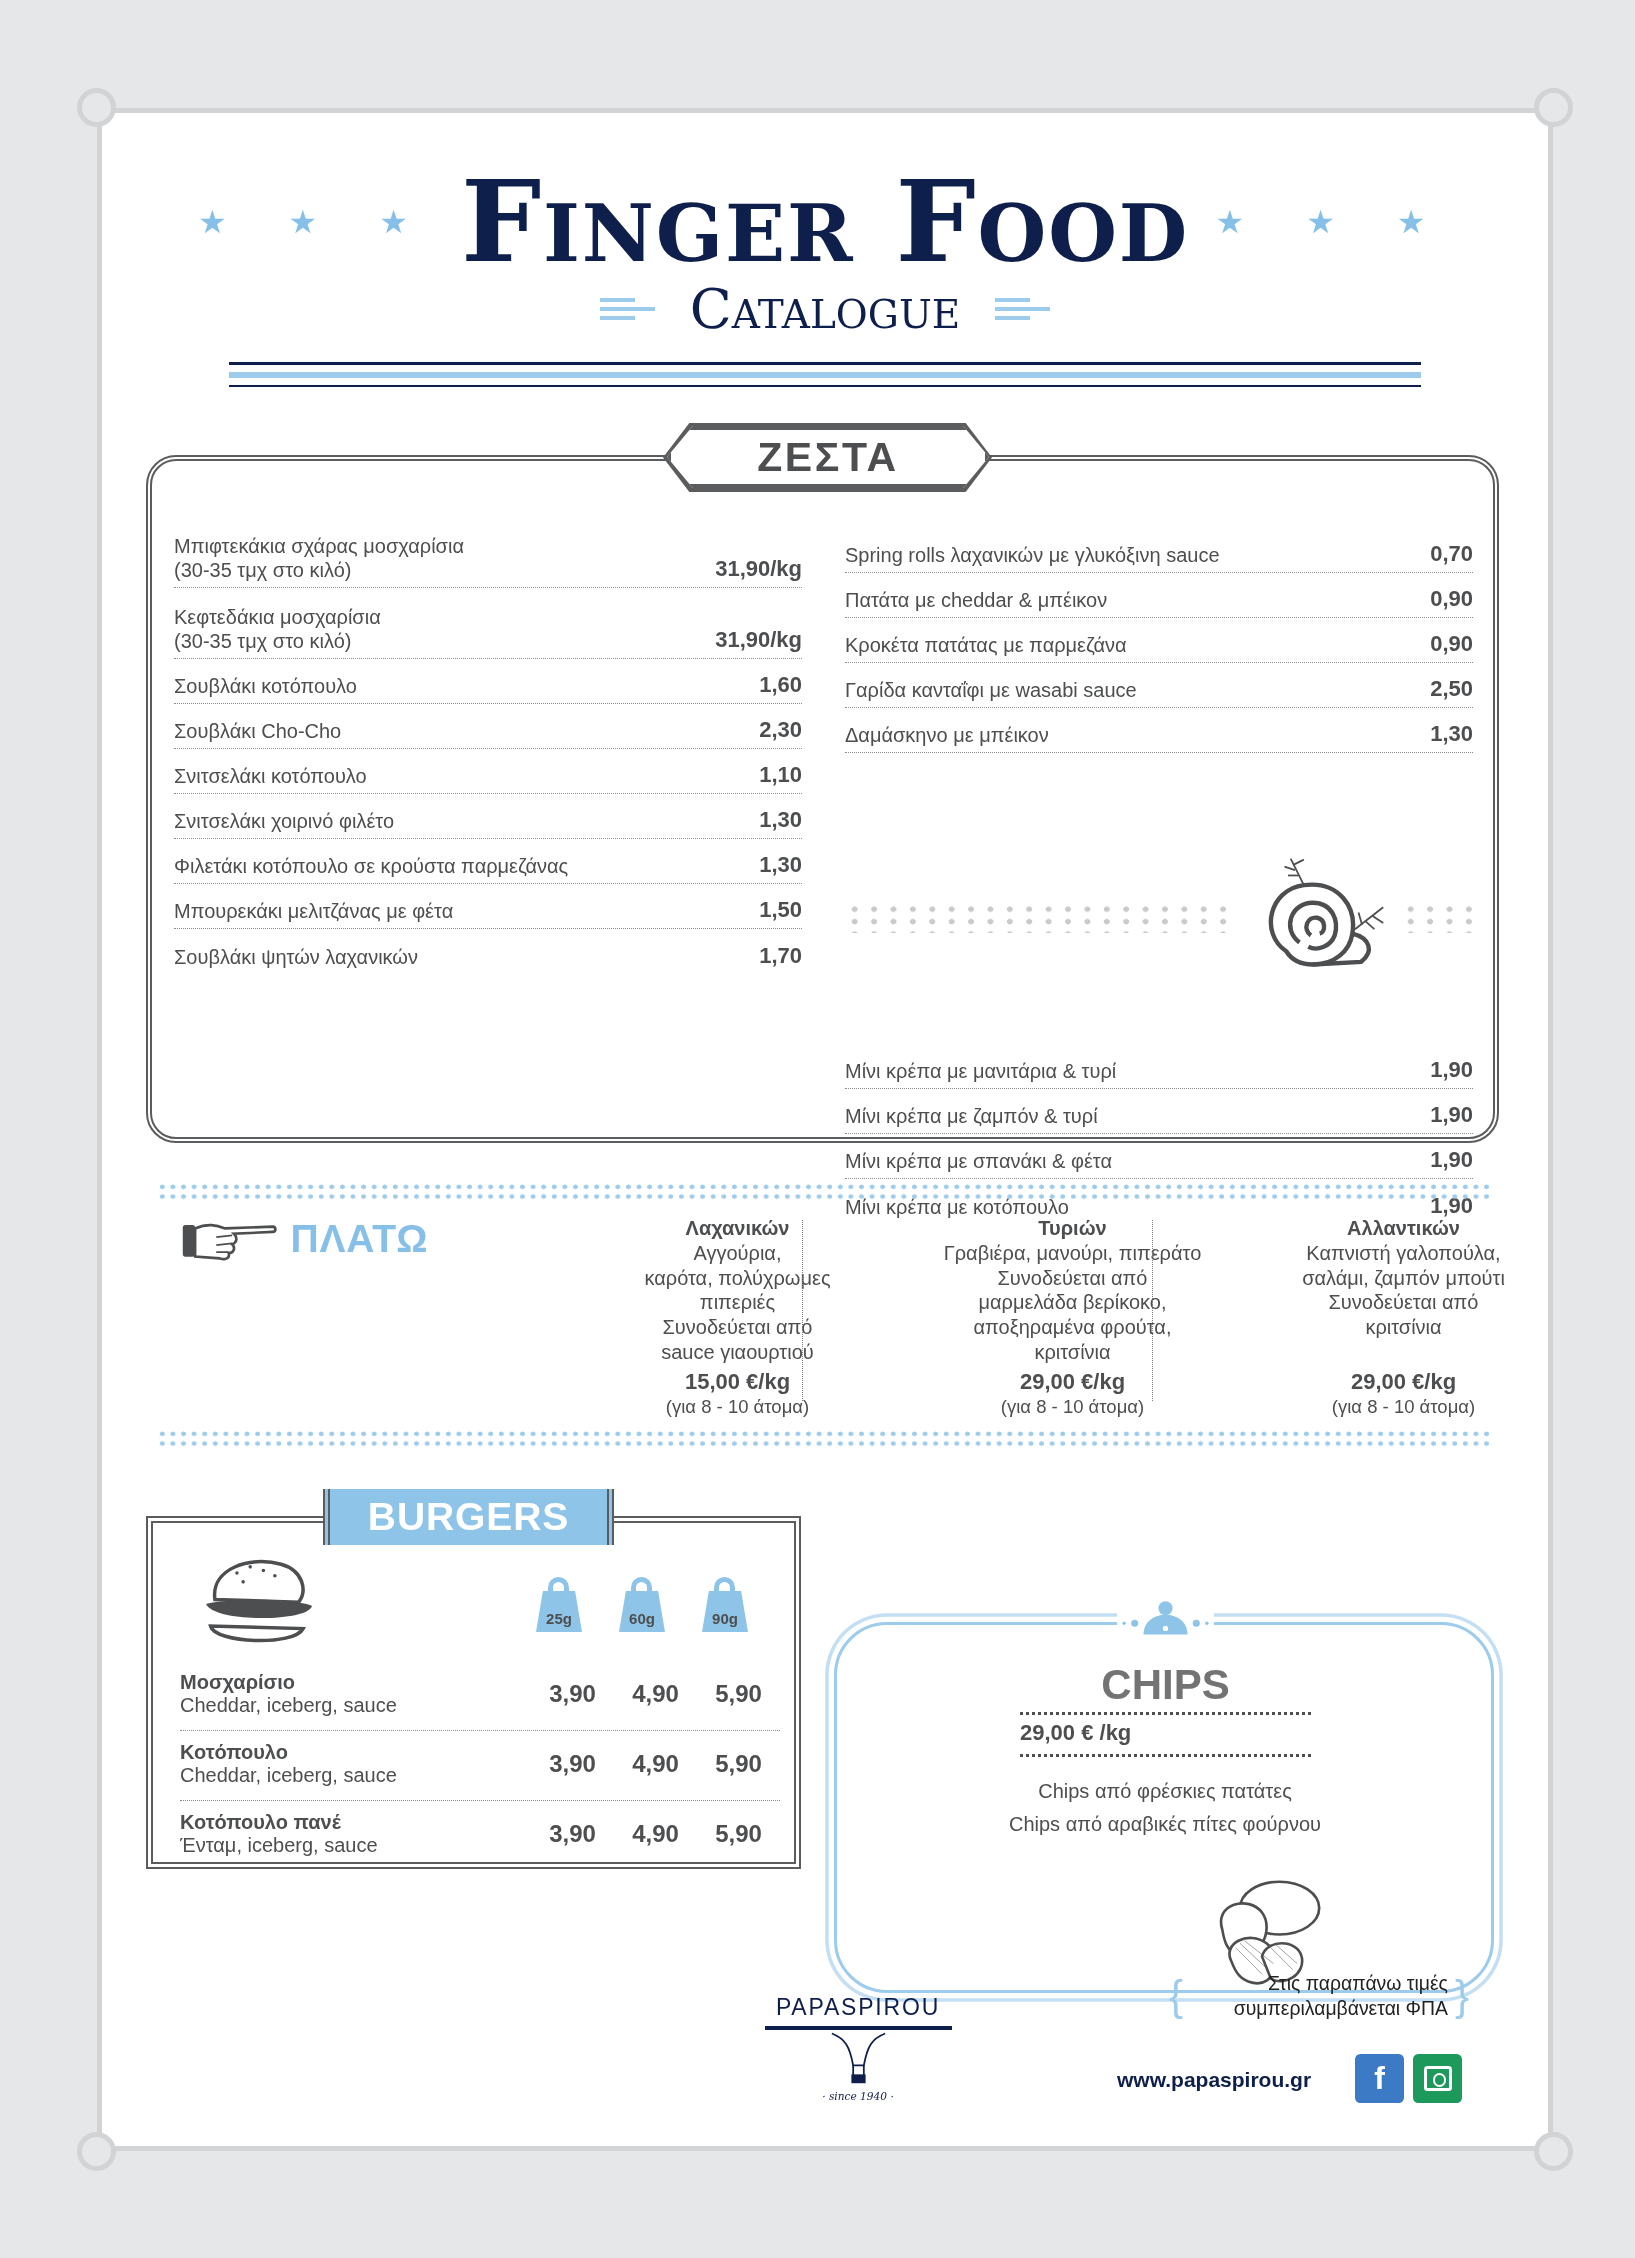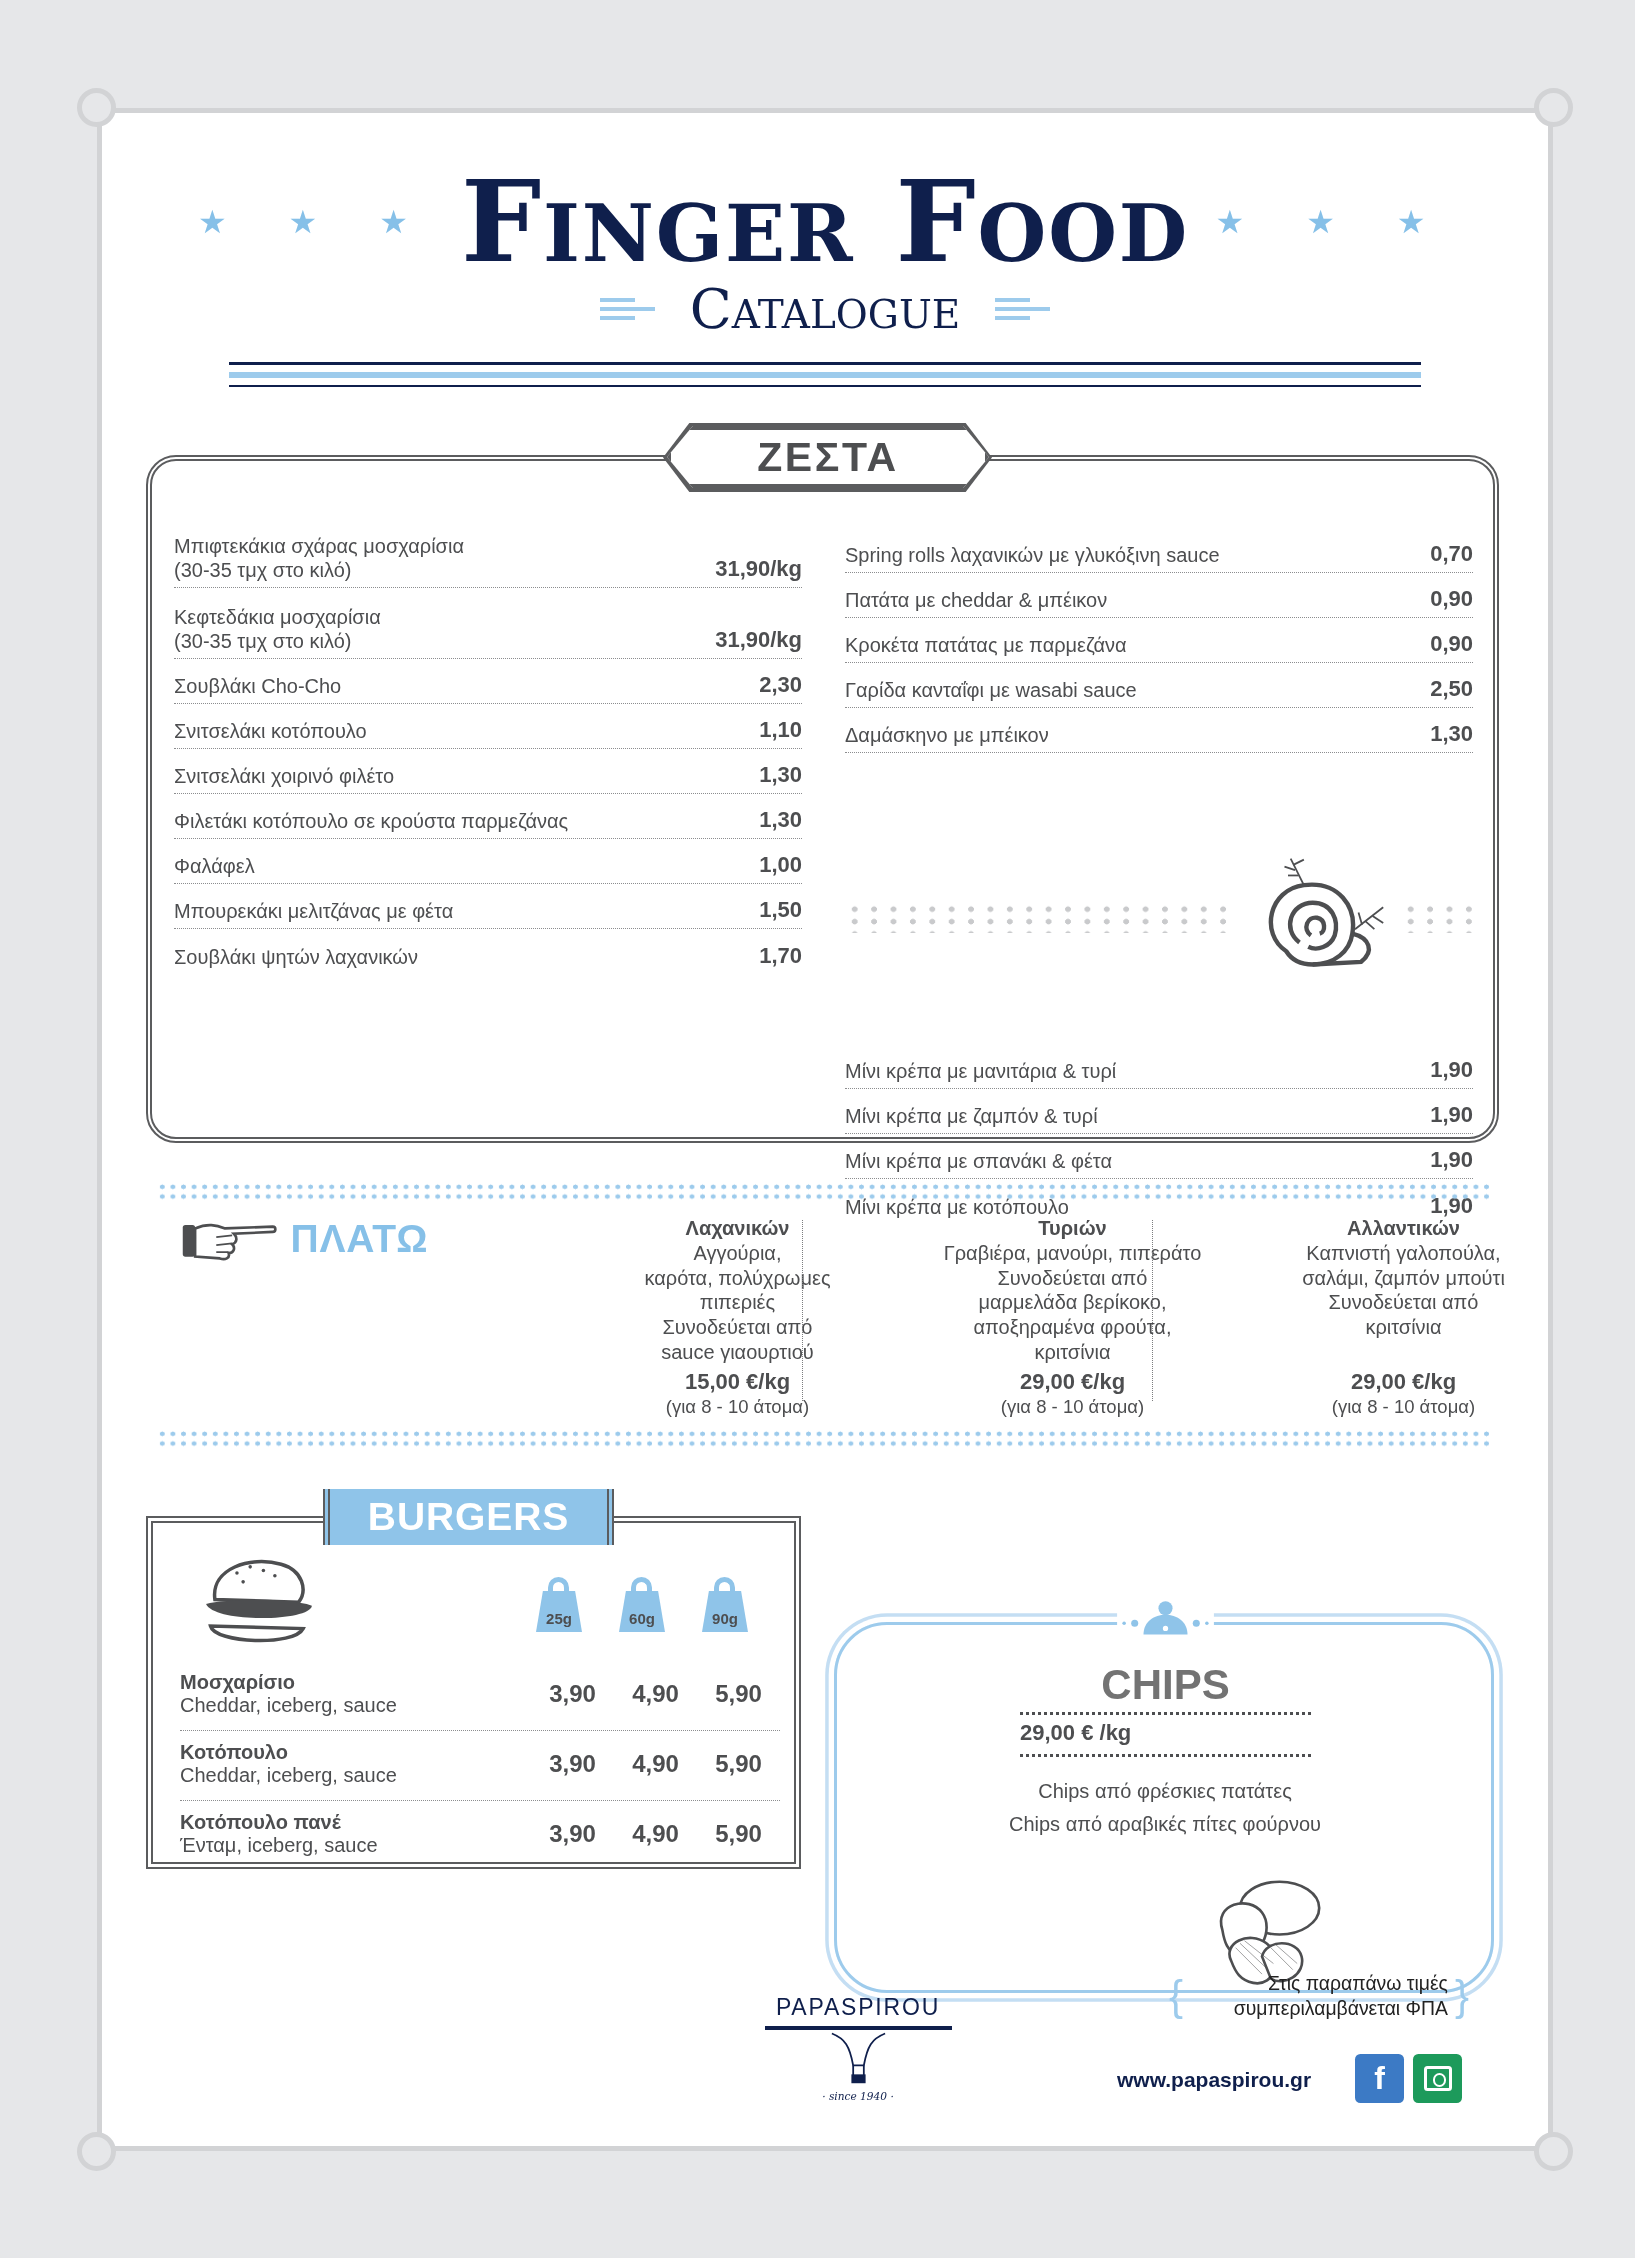--- a/index.html
+++ b/index.html
@@ -175,38 +175,38 @@
       <div class="price">31,90/kg</div>
     </div>
     <div class="item tall">
       <div class="name">
           <div>Κεφτεδάκια μοσχαρίσια</div>
           <div>(30-35 τμχ στο κιλό)</div>
         </div>
       <div class="price">31,90/kg</div>
     </div>
     <div class="item">
+        <div class="name">Σουβλάκι κοτόπουλο</div>
+        <div class="price">1,60</div>
+      </div>
+    <div class="item">
         <div class="name">Σουβλάκι Cho-Cho</div>
         <div class="price">2,30</div>
       </div>
     <div class="item">
         <div class="name">Σνιτσελάκι κοτόπουλο</div>
         <div class="price">1,10</div>
       </div>
     <div class="item">
         <div class="name">Σνιτσελάκι χοιρινό φιλέτο</div>
         <div class="price">1,30</div>
       </div>
     <div class="item">
         <div class="name">Φιλετάκι κοτόπουλο σε κρούστα παρμεζάνας</div>
         <div class="price">1,30</div>
-      </div>
-    <div class="item">
-        <div class="name">Φαλάφελ</div>
-        <div class="price">1,00</div>
       </div>
     <div class="item">
         <div class="name">Μπουρεκάκι μελιτζάνας με φέτα</div>
         <div class="price">1,50</div>
       </div>
     <div class="item last">
         <div class="name">Σουβλάκι ψητών λαχανικών</div>
         <div class="price">1,70</div>
       </div>
   </div>

